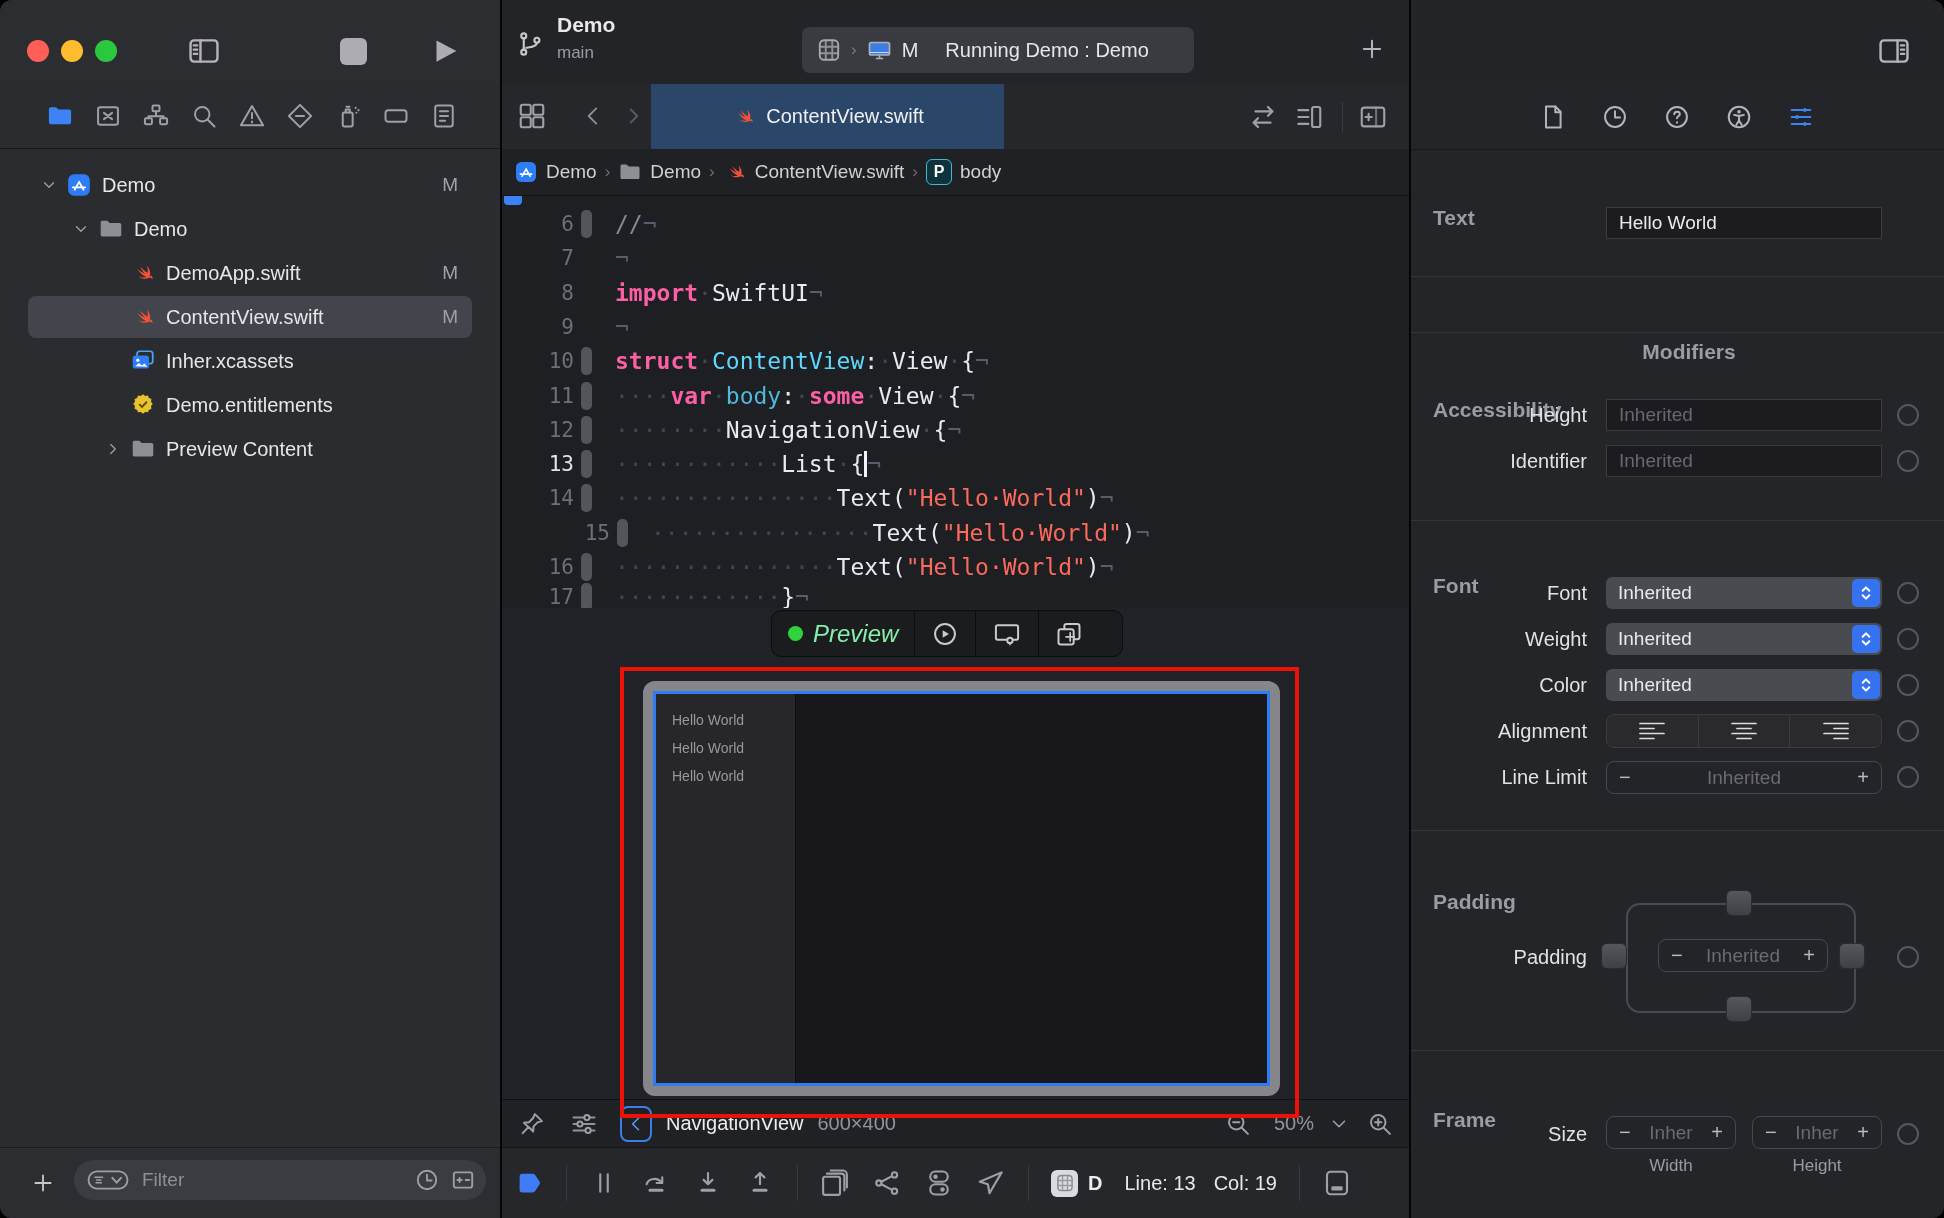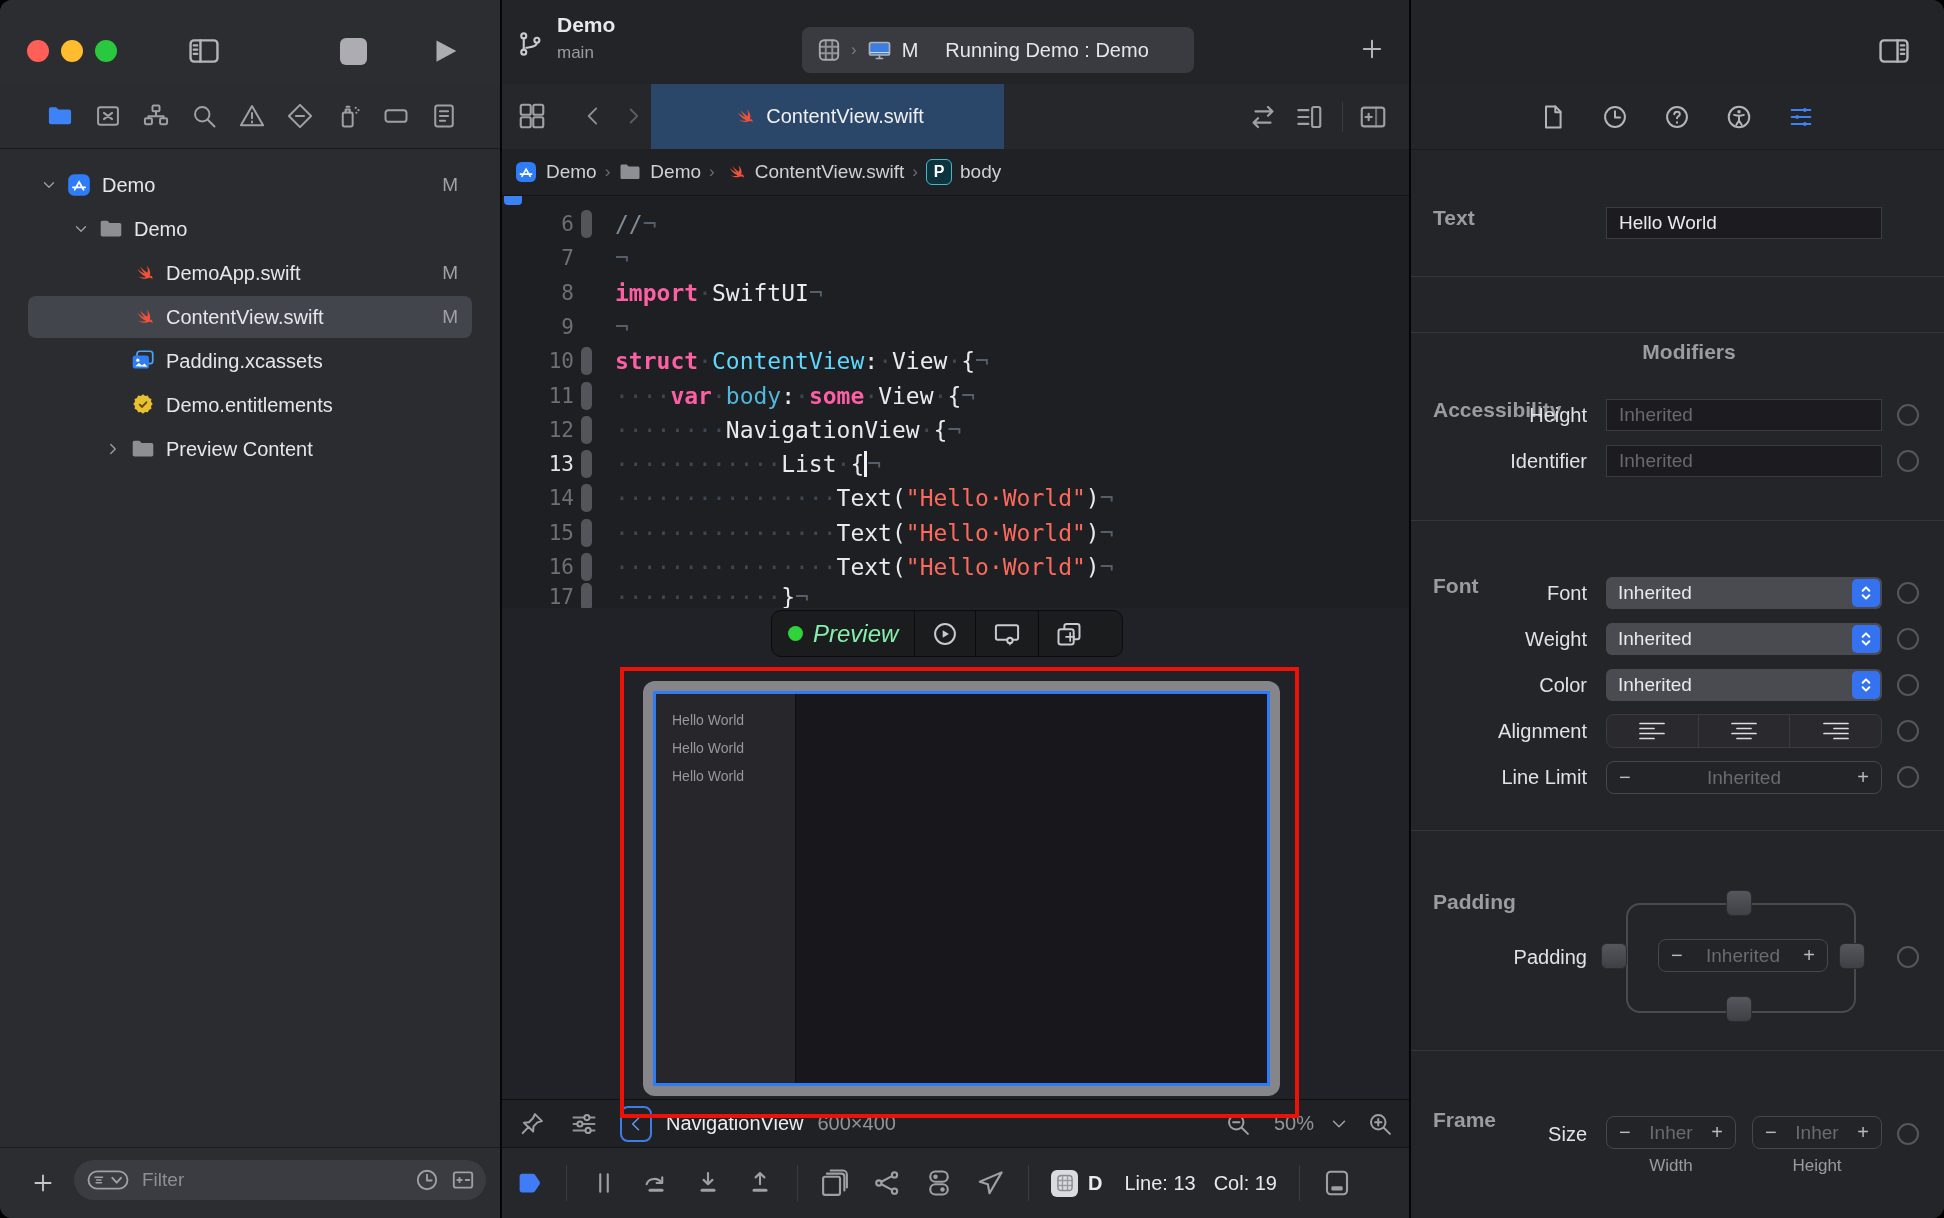--- a/index.html
+++ b/index.html
@@ -271,21 +271,21 @@
         <div class="treerow" style="top: 176px;">
           <div class="rowbg"></div>
           <span class="treeicon ic" style="left: 130px; color: rgb(201, 201, 206);">
             <svg viewBox="0 0 24 24">
               <rect x="6.5" y="3" width="14.5" height="11.5" rx="2.5" fill="none" stroke="#4AA3F5" stroke-width="1.6"></rect>
               <rect x="2.5" y="7" width="15" height="12" rx="2.5" fill="#2E7CF6"></rect>
               <circle cx="7.2" cy="11.3" r="1.5" fill="#fff"></circle>
               <path d="M4.8 16.8l3.4-2.9 2.8 2.3 2.4-1.9 2.6 2.9z" fill="#fff"></path>
             </svg>
           </span>
-          <span class="treelabel" style="left: 166px;">Padding.xcassets</span>
+          <span class="treelabel" style="left: 166px;">Inher.xcassets</span>
         </div>
         <div class="treerow" style="top: 220px;">
           <div class="rowbg"></div>
           <span class="treeicon ic" style="left: 130px; color: rgb(201, 201, 206);">
             <svg viewBox="0 0 24 24">
               <path fill="#E7C12F" d="M12 2l2 1.6 2.5-.4 1 2.3 2.3 1-.4 2.5L21 11l-1.6 2 .4 2.5-2.3 1-1 2.3-2.5-.4-2 1.6-2-1.6-2.5.4-1-2.3-2.3-1 .4-2.5L3 11l1.6-2-.4-2.5 2.3-1 1-2.3 2.5.4z"></path>
               <path d="M9 11.7l2.1 2.1 4-4.3" stroke="#5c4a00" stroke-width="1.8" fill="none" stroke-linecap="round"></path>
             </svg>
           </span>
           <span class="treelabel" style="left: 166px;">Demo.entitlements</span>
@@ -414,21 +414,21 @@
   <div id="code" class="abs">
       <div class="codeline" style="top: 11px;"><span class="lnum">6</span><span class="chpill"></span><span class="toks"><span class="tok-c">//</span><span class="tok-inv">¬</span></span></div>
       <div class="codeline" style="top: 45.3px;"><span class="lnum">7</span><span class="toks"><span class="tok-inv">¬</span></span></div>
       <div class="codeline" style="top: 79.6px;"><span class="lnum">8</span><span class="toks"><span class="tok-k">import</span><span class="tok-d">·</span><span class="tok-w">SwiftUI</span><span class="tok-inv">¬</span></span></div>
       <div class="codeline" style="top: 113.9px;"><span class="lnum">9</span><span class="toks"><span class="tok-inv">¬</span></span></div>
       <div class="codeline" style="top: 148.2px;"><span class="lnum">10</span><span class="chpill"></span><span class="toks"><span class="tok-k">struct</span><span class="tok-d">·</span><span class="tok-t">ContentView</span><span class="tok-w">:</span><span class="tok-d">·</span><span class="tok-w">View</span><span class="tok-d">·</span><span class="tok-w">{</span><span class="tok-inv">¬</span></span></div>
       <div class="codeline" style="top: 182.5px;"><span class="lnum">11</span><span class="chpill"></span><span class="toks"><span class="tok-d">····</span><span class="tok-k">var</span><span class="tok-d">·</span><span class="tok-p">body</span><span class="tok-w">:</span><span class="tok-d">·</span><span class="tok-k">some</span><span class="tok-d">·</span><span class="tok-w">View</span><span class="tok-d">·</span><span class="tok-w">{</span><span class="tok-inv">¬</span></span></div>
       <div class="codeline" style="top: 216.8px;"><span class="lnum">12</span><span class="chpill"></span><span class="toks"><span class="tok-d">········</span><span class="tok-w">NavigationView</span><span class="tok-d">·</span><span class="tok-w">{</span><span class="tok-inv">¬</span></span></div>
       <div class="codeline" style="top: 251.1px;"><span class="lnum cur">13</span><span class="chpill"></span><span class="toks"><span class="tok-d">············</span><span class="tok-w">List</span><span class="tok-d">·</span><span class="tok-w">{</span><span class="tok-caret"></span><span class="tok-inv">¬</span></span></div>
       <div class="codeline" style="top: 285.4px;"><span class="lnum">14</span><span class="chpill"></span><span class="toks"><span class="tok-d">················</span><span class="tok-w">Text(</span><span class="tok-s">"Hello·World"</span><span class="tok-w">)</span><span class="tok-inv">¬</span></span></div>
-      <div class="codeline" style="top: 319.7px;"><span class="lnum">15</span><span class="chpill"></span><span class="toks"><span class="tok-d">················</span><span class="tok-w">Text(</span><span class="tok-s">"Hello·World"</span><span class="tok-w">)</span><span class="tok-inv">¬</span></span></div>
+      <div class="codeline" style="top: 319.7px; margin-left: 36px;"><span class="lnum">15</span><span class="chpill"></span><span class="toks"><span class="tok-d">················</span><span class="tok-w">Text(</span><span class="tok-s">"Hello·World"</span><span class="tok-w">)</span><span class="tok-inv">¬</span></span></div>
       <div class="codeline" style="top: 354px;"><span class="lnum">16</span><span class="chpill"></span><span class="toks"><span class="tok-d">················</span><span class="tok-w">Text(</span><span class="tok-s">"Hello·World"</span><span class="tok-w">)</span><span class="tok-inv">¬</span></span></div>
       <div class="codeline" style="top: 384px; padding-left: 36px;"><span class="lnum">17</span><span class="chpill"></span><span class="toks"><span class="tok-d">············</span><span class="tok-w">}</span><span class="tok-inv">¬</span></span></div>
     </div>
   <div id="changetick" class="abs"></div>
 
   <div id="canvas" class="abs">
     <div id="pvpill">
       <span id="pvdot"></span>
       <span id="pvlabel">Preview</span>
       <span class="pvsep"></span>

